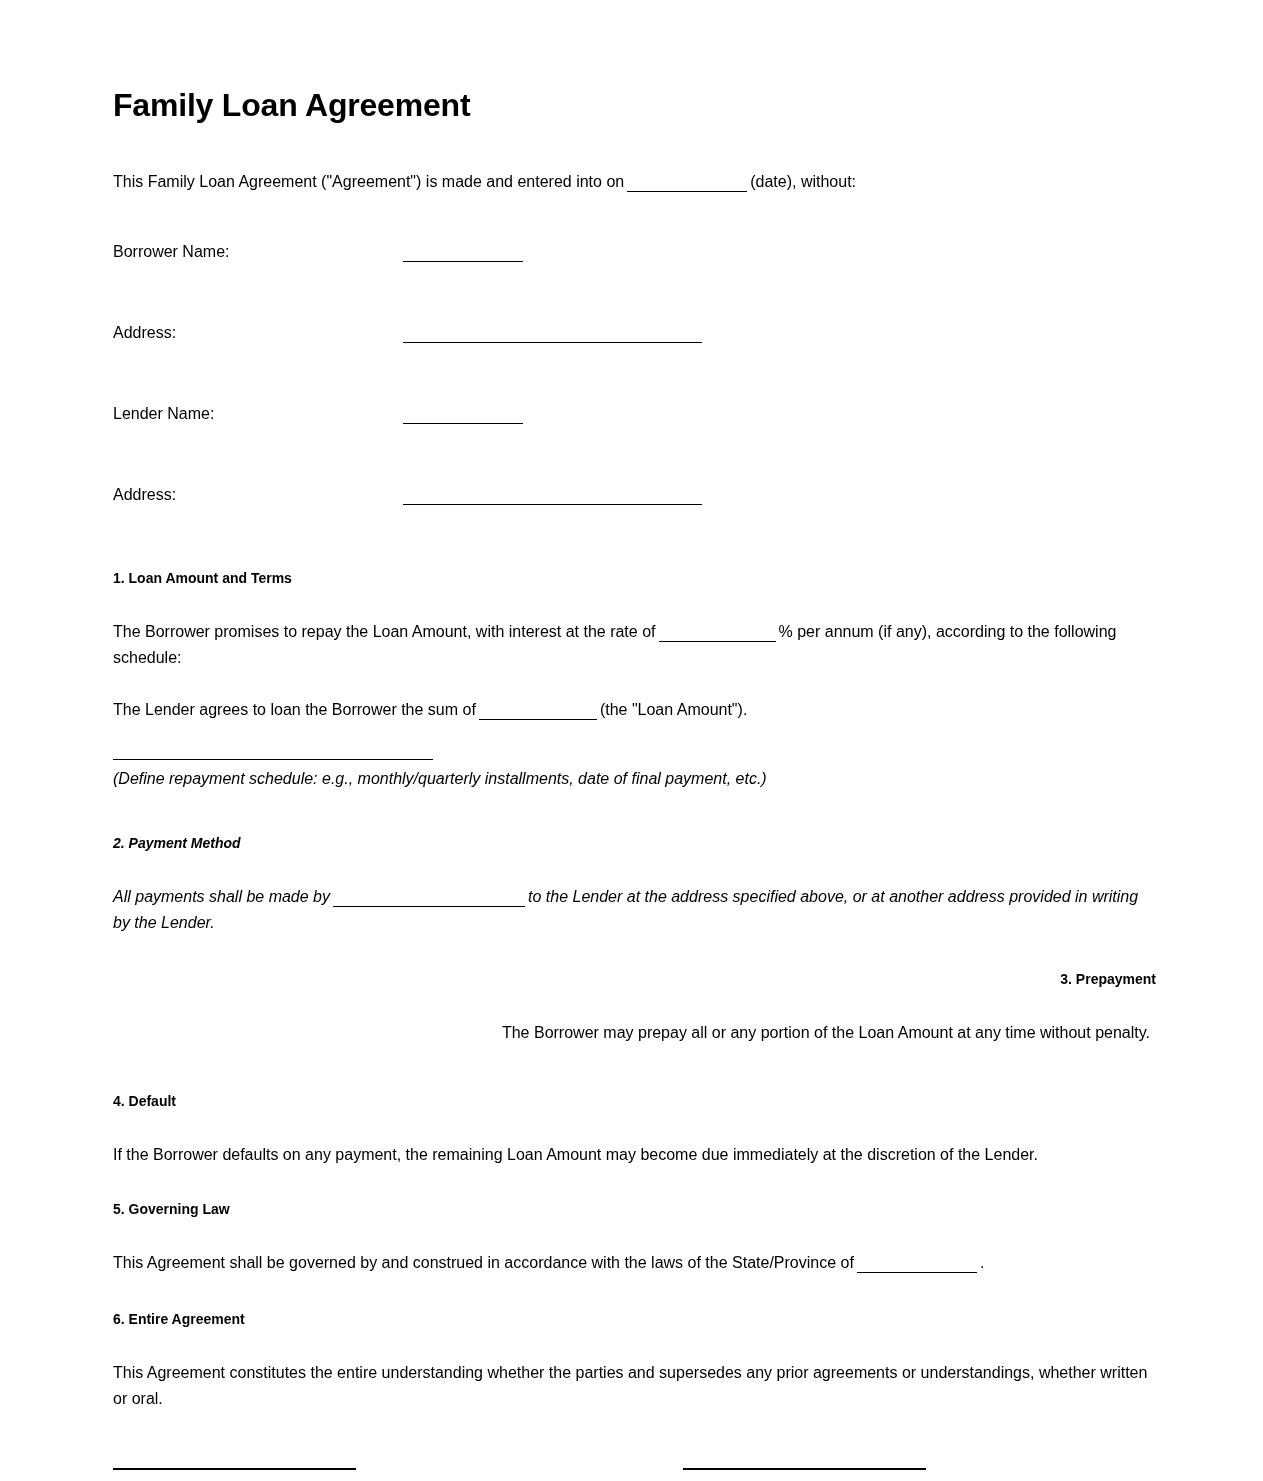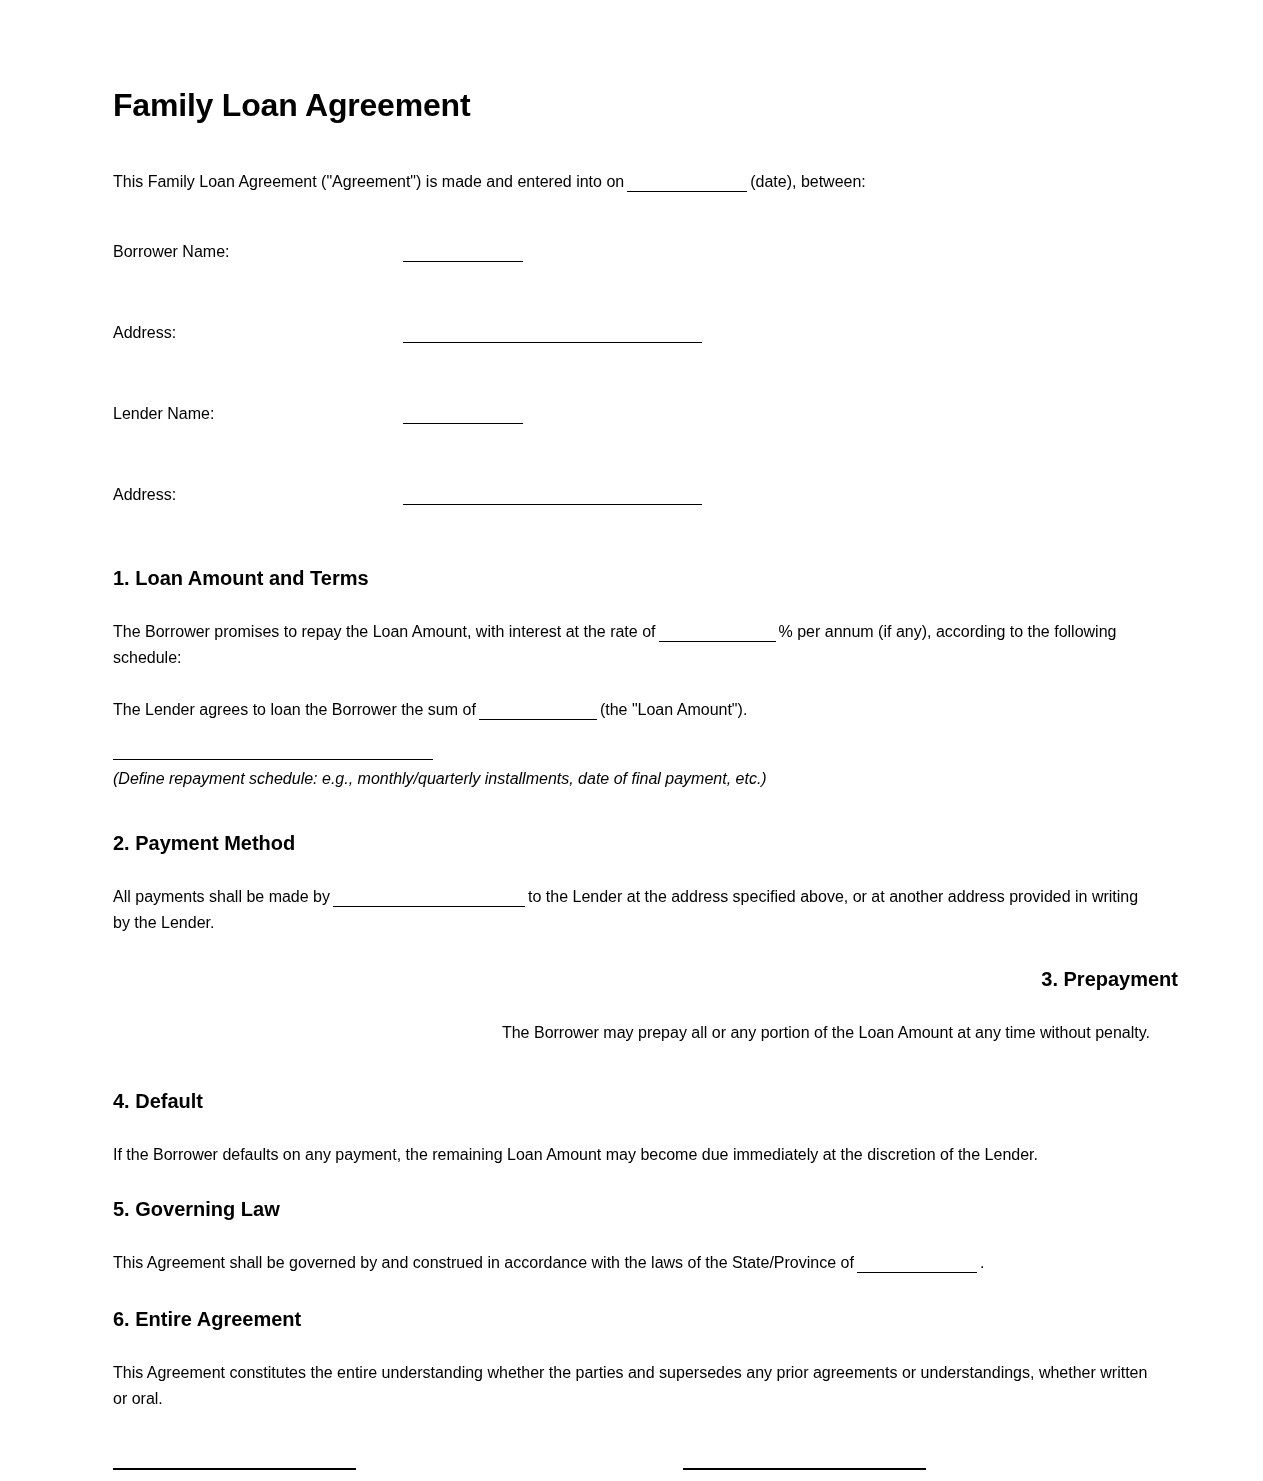--- a/index.html
+++ b/index.html
@@ -12,38 +12,38 @@
     height: 1481px;
     font-family: "Liberation Sans", sans-serif;
     color: #000000;
     -webkit-font-smoothing: none;
   }
   .page {
     position: relative;
     width: 1263px;
     height: 1481px;
     box-sizing: border-box;
-    padding: 88px 85px 0 113px;
+    padding: 88px 107px 0 113px;
     background: #ffffff;
   }
   .doc-title {
     font-size: 32px;
     font-weight: bold;
     line-height: 1.1;
     margin: 0 0 46px 0;
     letter-spacing: -0.2px;
   }
   .para {
     font-size: 16px;
     line-height: 26px;
     margin: 0 0 26px 0;
     max-width: 1037px;
   }
   .section-heading {
-    font-size: 20px;
+    font-size: 14px;
     font-weight: bold;
     line-height: 22px;
     margin: 0 0 30px 0;
   }
   .section-block {
     margin-bottom: 30px;
   }
   
   .blank {
     display: inline-block;
@@ -110,21 +110,21 @@
   .sig-gap { width: 327px; }
 </style>
 </head>
 <body>
 
 <div class="page">
 
   <h1 class="doc-title">Family Loan Agreement</h1>
 
   <p class="para">
-    <span>This Family Loan Agreement ("Agreement") is made and entered into on</span><span class="blank blank-date"></span><span>(date), between:</span>
+    <span>This Family Loan Agreement ("Agreement") is made and entered into on</span><span class="blank blank-date"></span><span>(date), without:</span>
   </p>
 
   <div class="fields">
     <div class="field-row">
       <span class="field-label">Borrower Name:</span>
       <span class="field-rule rule-short"></span>
     </div>
     <div class="field-row">
       <span class="field-label">Address:</span>
       <span class="field-rule rule-long"></span>
@@ -144,21 +144,21 @@
     <p class="para">
       <span>The Borrower promises to repay the Loan Amount, with interest at the rate of</span><span class="blank blank-rate"></span><span>% per annum (if any), according to the following schedule:</span>
     </p>
     <p class="para">
       <span>The Lender agrees to loan the Borrower the sum of</span><span class="blank blank-sum"></span><span>(the "Loan Amount").</span>
     </p>
     <div class="schedule-rule"></div>
     <p class="hint">(Define repayment schedule: e.g., monthly/quarterly installments, date of final payment, etc.)</p>
   </div>
 
-  <div class="section-block" style="margin-top:40px;">
+  <div class="section-block" style="margin-top:40px;font-style:italic;">
     <h2 class="section-heading">2. Payment Method</h2>
     <p class="para">
       <span>All payments shall be made by</span><span class="blank blank-pay"></span><span>to the Lender at the address specified above, or at another address provided in writing by the Lender.</span>
     </p>
   </div>
 
   <div class="section-block" style="margin-top:32px;text-align:right;">
     <h2 class="section-heading">3. Prepayment</h2>
     <p class="para">The Borrower may prepay all or any portion of the Loan Amount at any time without penalty.</p>
   </div>

